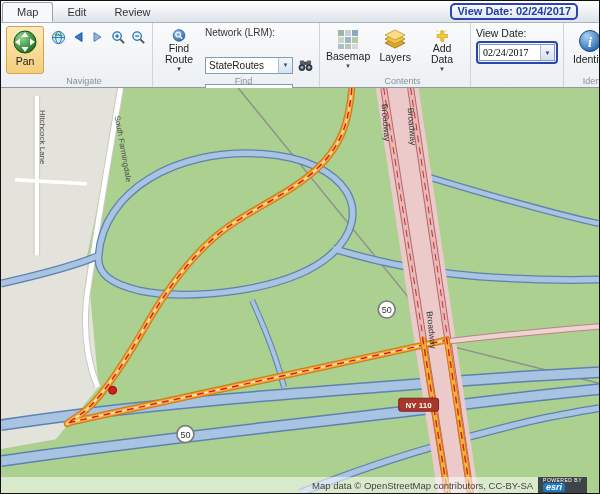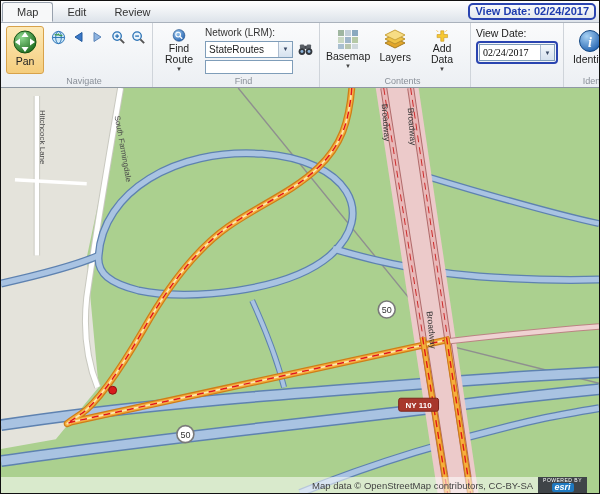--- a/index.html
+++ b/index.html
@@ -5,21 +5,21 @@
   * { box-sizing: border-box; margin: 0; padding: 0; }
   body { font-family: "Liberation Sans", sans-serif; background:#fff; }
   .app { width:600px; height:494px; border:1px solid #111; background:#fff;
          display:flex; flex-direction:column; overflow:hidden; position:relative; }
 
   
   .tabbar { height:22px; flex:0 0 22px; display:flex; align-items:center;
             background:linear-gradient(#ffffff,#dde3ea); border-bottom:1px solid #aab2bc; padding-left:1px; }
   .tab { font-size:11px; color:#333; padding:3px 14px 3px; border-radius:3px 3px 0 0; cursor:default; }
   .tab.active { background:#f7f8f9; border:1px solid #98a1ad; border-bottom:1px solid #f7f8f9; margin-bottom:-1px; }
-  .viewdate-callout { margin-left:auto; align-self:center; margin-right:3px;
+  .viewdate-callout { margin-left:auto; align-self:center; margin-right:21px;
             color:#1d3bae; font-weight:bold; font-size:11px;
             border:2px solid #2a44b0; border-radius:5px; padding:0 5px 1px; }
 
   
   .ribbon { height:65px; flex:0 0 65px; display:flex; align-items:stretch;
             background:linear-gradient(#fafbfc,#eceff3); border-bottom:1px solid #8f99a4; }
   .rgroup { position:relative; padding:3px 5px 13px; border-right:1px solid #cfd4da; display:flex; gap:5px; }
   .caption { position:absolute; left:0; right:0; bottom:1px; text-align:center; font-size:9px; color:#8a9099;padding-left:15px; }
   .bigbtn { display:flex; flex-direction:column; align-items:center; justify-content:flex-start;
             gap:1px; font-size:10.5px; color:#222; padding:2px 3px; border:1px solid transparent;
@@ -30,33 +30,33 @@
   .combo { height:17px; background:#fff; border:1px solid #7f9db9; display:flex; align-items:center;
            font-size:10px; color:#222; }
   .combo .val { flex:1; padding:0 3px; white-space:nowrap; overflow:hidden; }
   .dd { width:14px; height:100%; flex:0 0 14px; background:linear-gradient(#f3f7fb,#d6e2ef);
         border-left:1px solid #aebdd0; display:flex; align-items:center; justify-content:center;
         font-size:6px; color:#3a4a66; cursor:pointer; }
   .txtinput { height:16px; border:1px solid #7f9db9; font-size:10px; padding:0 3px;
               font-family:Liberation Serif, serif; }
   .tinydd { font-size:6px; color:#444; line-height:4px; }
   .navcol { display:flex; flex-direction:column; gap:3px; justify-content:flex-start; padding-top:1px; }
-  .findcol { display:flex; flex-direction:column; gap:2px; font-size:10px; color:#333; padding-top:1px; }
-  .row { display:flex; gap:3px; align-items:center; }
+  .findcol { display:flex; flex-direction:column; gap:10px; font-size:10px; color:#333; padding-top:1px; }
+  .row { display:flex; gap:3px; align-items:center;margin-top:8px; }
   .vd-wrap { display:flex; flex-direction:column; gap:2px; padding-top:1px; font-size:10.5px; color:#222; }
   .vd-callout { border:2px solid #2a44b0; border-radius:4px; padding:1px; display:flex; }
   .filler { flex:1; }
 
   
   .map { flex:1 1 auto; position:relative; background:#abd08f; cursor:default; overflow:hidden; }
   .map svg.mapsvg { width:100%; height:100%; display:block; }
   .attrib { position:absolute; left:0; right:12px; bottom:0; height:16px;
             background:rgba(255,255,255,0.55); display:flex; align-items:center;
             justify-content:flex-end; gap:5px; font-size:9.5px; color:#444; }
-  .esri-logo { height:16px; display:flex; flex-direction:column; align-items:center; justify-content:center;
+  .esri-logo { height:16px; display:flex; flex-direction:column; align-items:flex-start; justify-content:center;
                background:#3f4448; padding:1px 5px; }
   .esri-powered { font-size:5px; color:#fff; letter-spacing:.5px; line-height:5px; }
   .esri-word { font-size:9px; font-weight:bold; font-style:italic; color:#fff;
                background:#1f79c0; border-radius:2px; padding:0 3px; line-height:9px; }
 </style>
 </head>
 <body>
 
 <div class="app">
 

